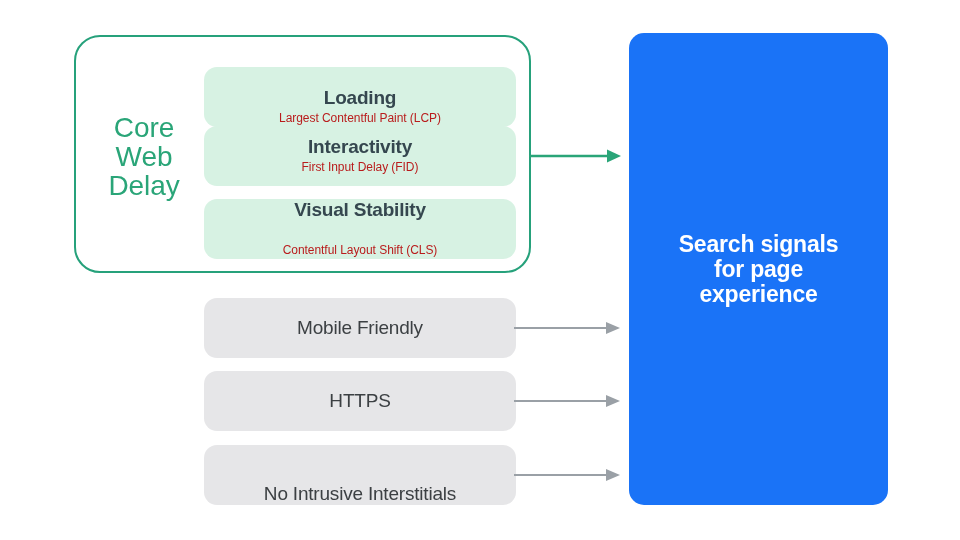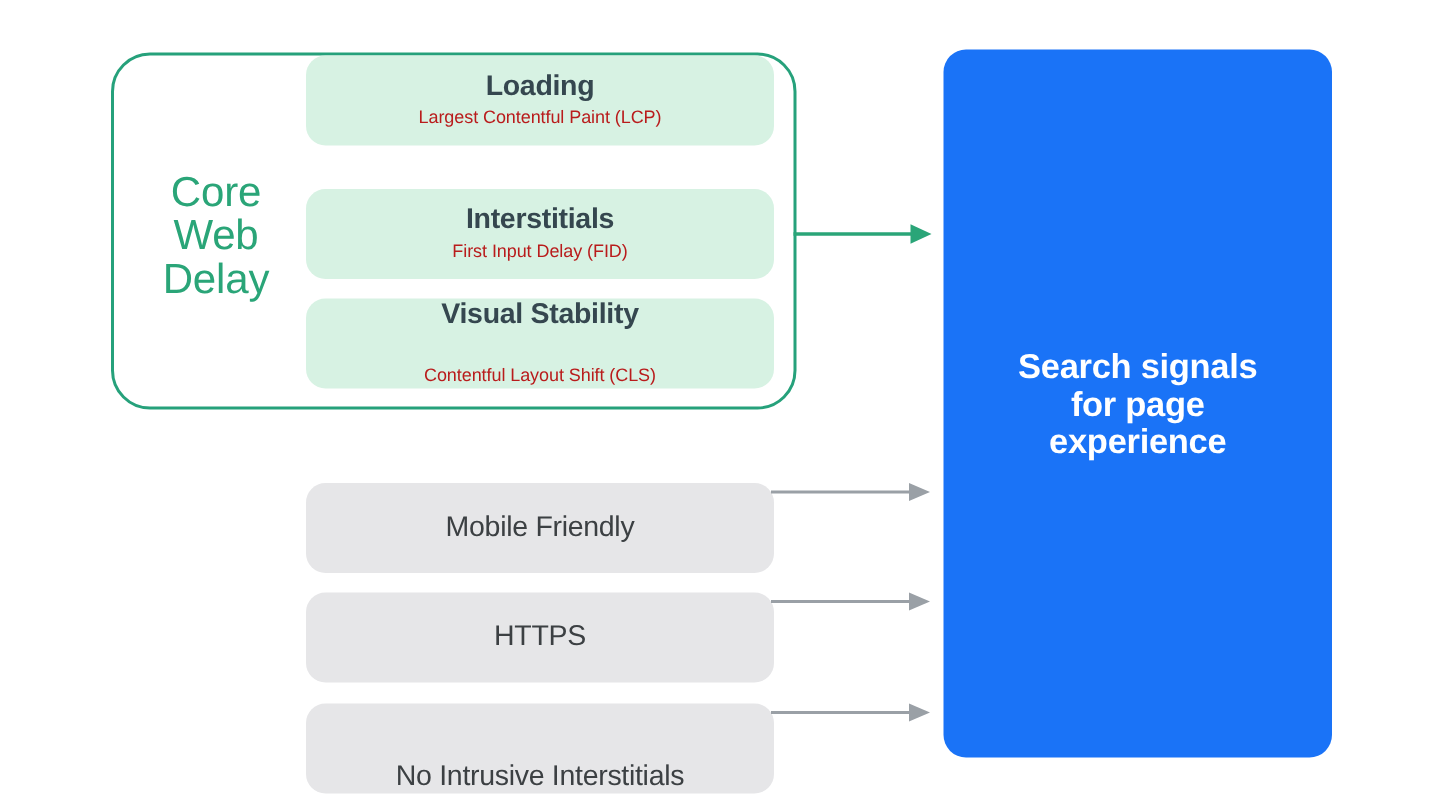--- a/index.html
+++ b/index.html
@@ -66,37 +66,36 @@
     letter-spacing: -0.2px;
   }
   .metric-card .m-sub {
     color: #b91c1c;
     font-size: 12px;
     font-weight: normal;
     line-height: 17px;
     margin-top: 1px;
     letter-spacing: -0.05px;
   }
-  #metric-0 { top: 37px; }
+  #metric-0 { top: 67px; justify-content: flex-end; }
   #metric-1 { top: 126px; }
   #metric-2 { top: 199px; justify-content: space-between; }
 
   
   .signal-card {
     position: absolute;
     left: 204px;
     width: 312px;
     height: 60px;
     background: #e6e6e8;
     border-radius: 13px;
     display: flex;
     align-items: center;
     justify-content: center;
     box-sizing: border-box;
-    margin-top: 24px;
   }
   .signal-card .s-title {
     color: #3c4043;
     font-size: 19px;
     font-weight: normal;
     line-height: 22px;
     letter-spacing: -0.2px;
   }
   #signal-0 { top: 298px; }
   #signal-1 { top: 371px; }
@@ -149,21 +148,21 @@
     <div>Web</div>
     <div>Delay</div>
   </div>
 
   <div class="metric-card" id="metric-0">
     <div class="m-title">Loading</div>
     <div class="m-sub">Largest Contentful Paint (LCP)</div>
   </div>
 
   <div class="metric-card" id="metric-1">
-    <div class="m-title">Interstitials</div>
+    <div class="m-title">Interactivity</div>
     <div class="m-sub">First Input Delay (FID)</div>
   </div>
 
   <div class="metric-card" id="metric-2">
     <div class="m-title">Visual Stability</div>
     <div class="m-sub">Contentful Layout Shift (CLS)</div>
   </div>
 
   <div class="signal-card" id="signal-0">
     <div class="s-title">Mobile Friendly</div>

